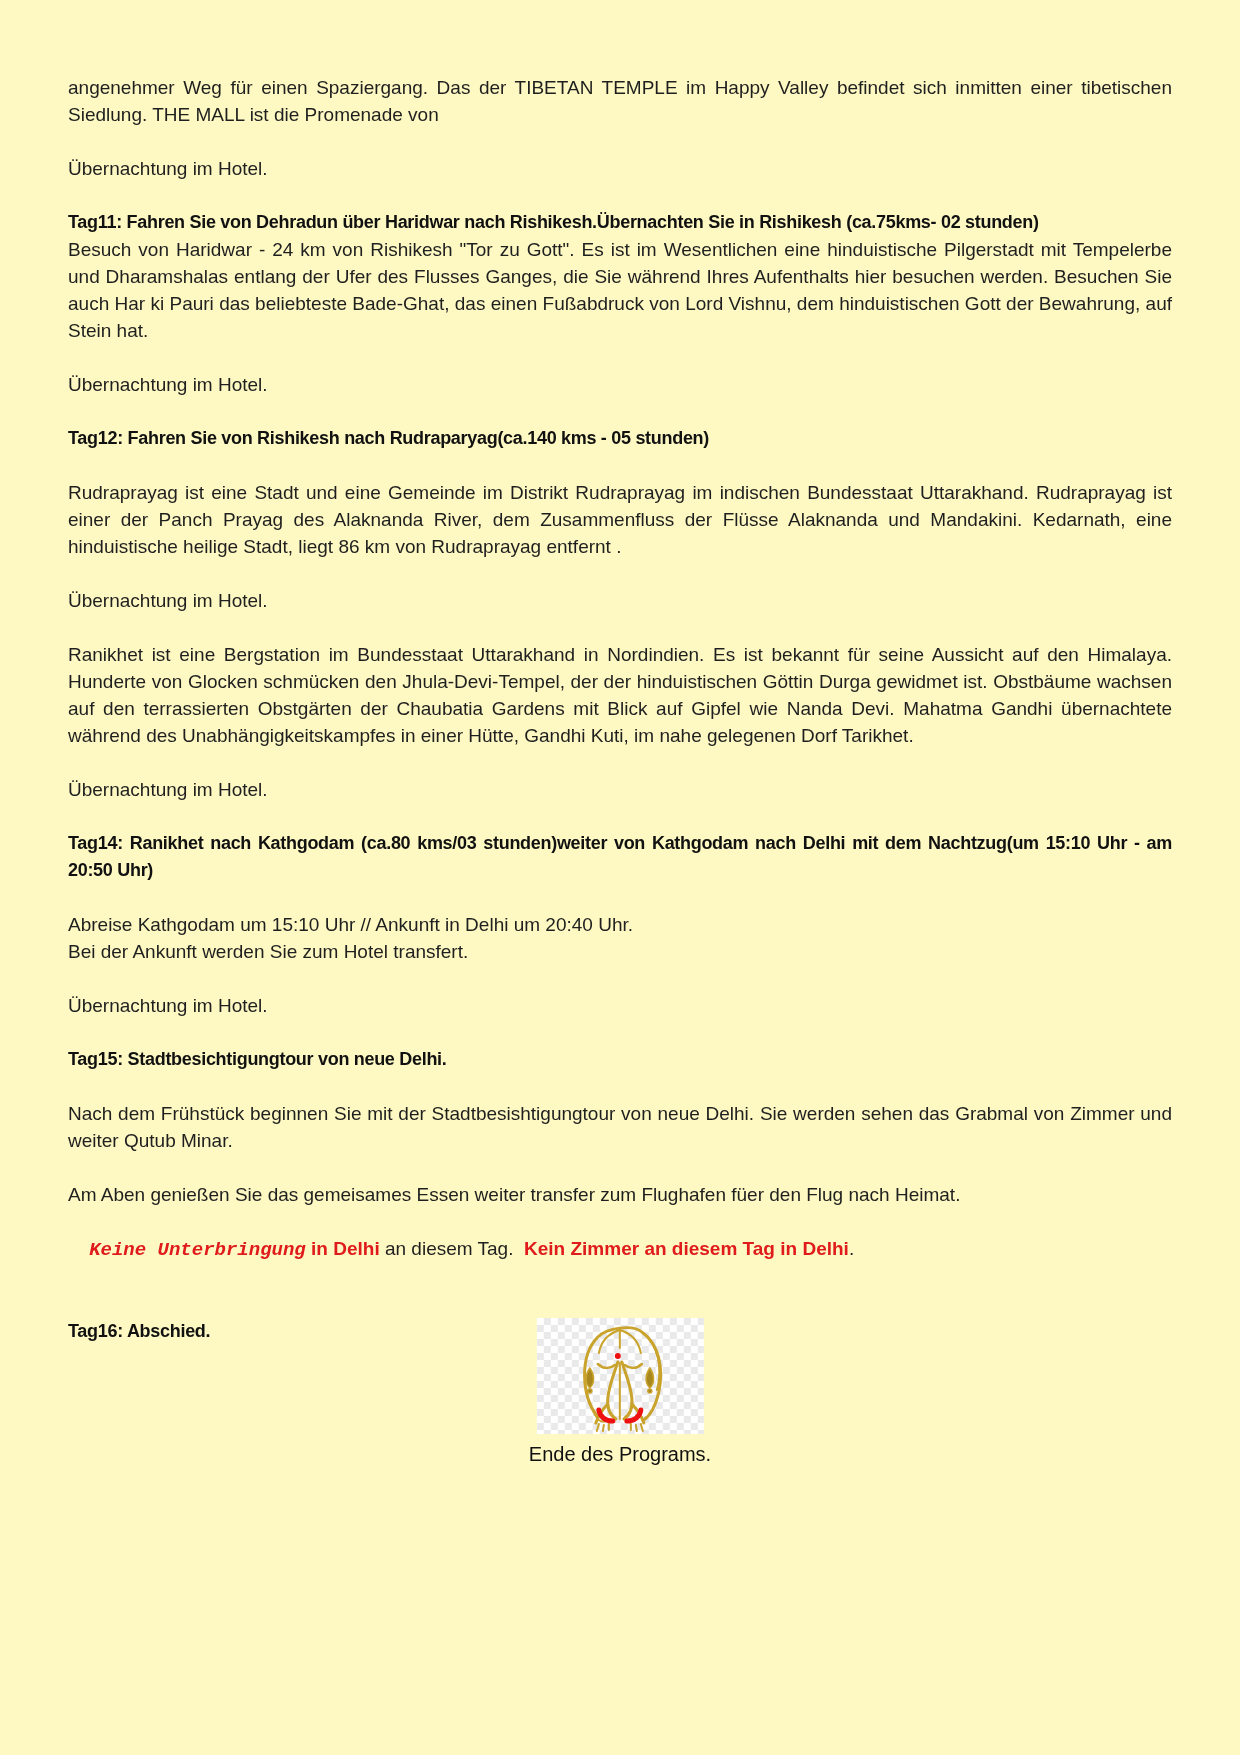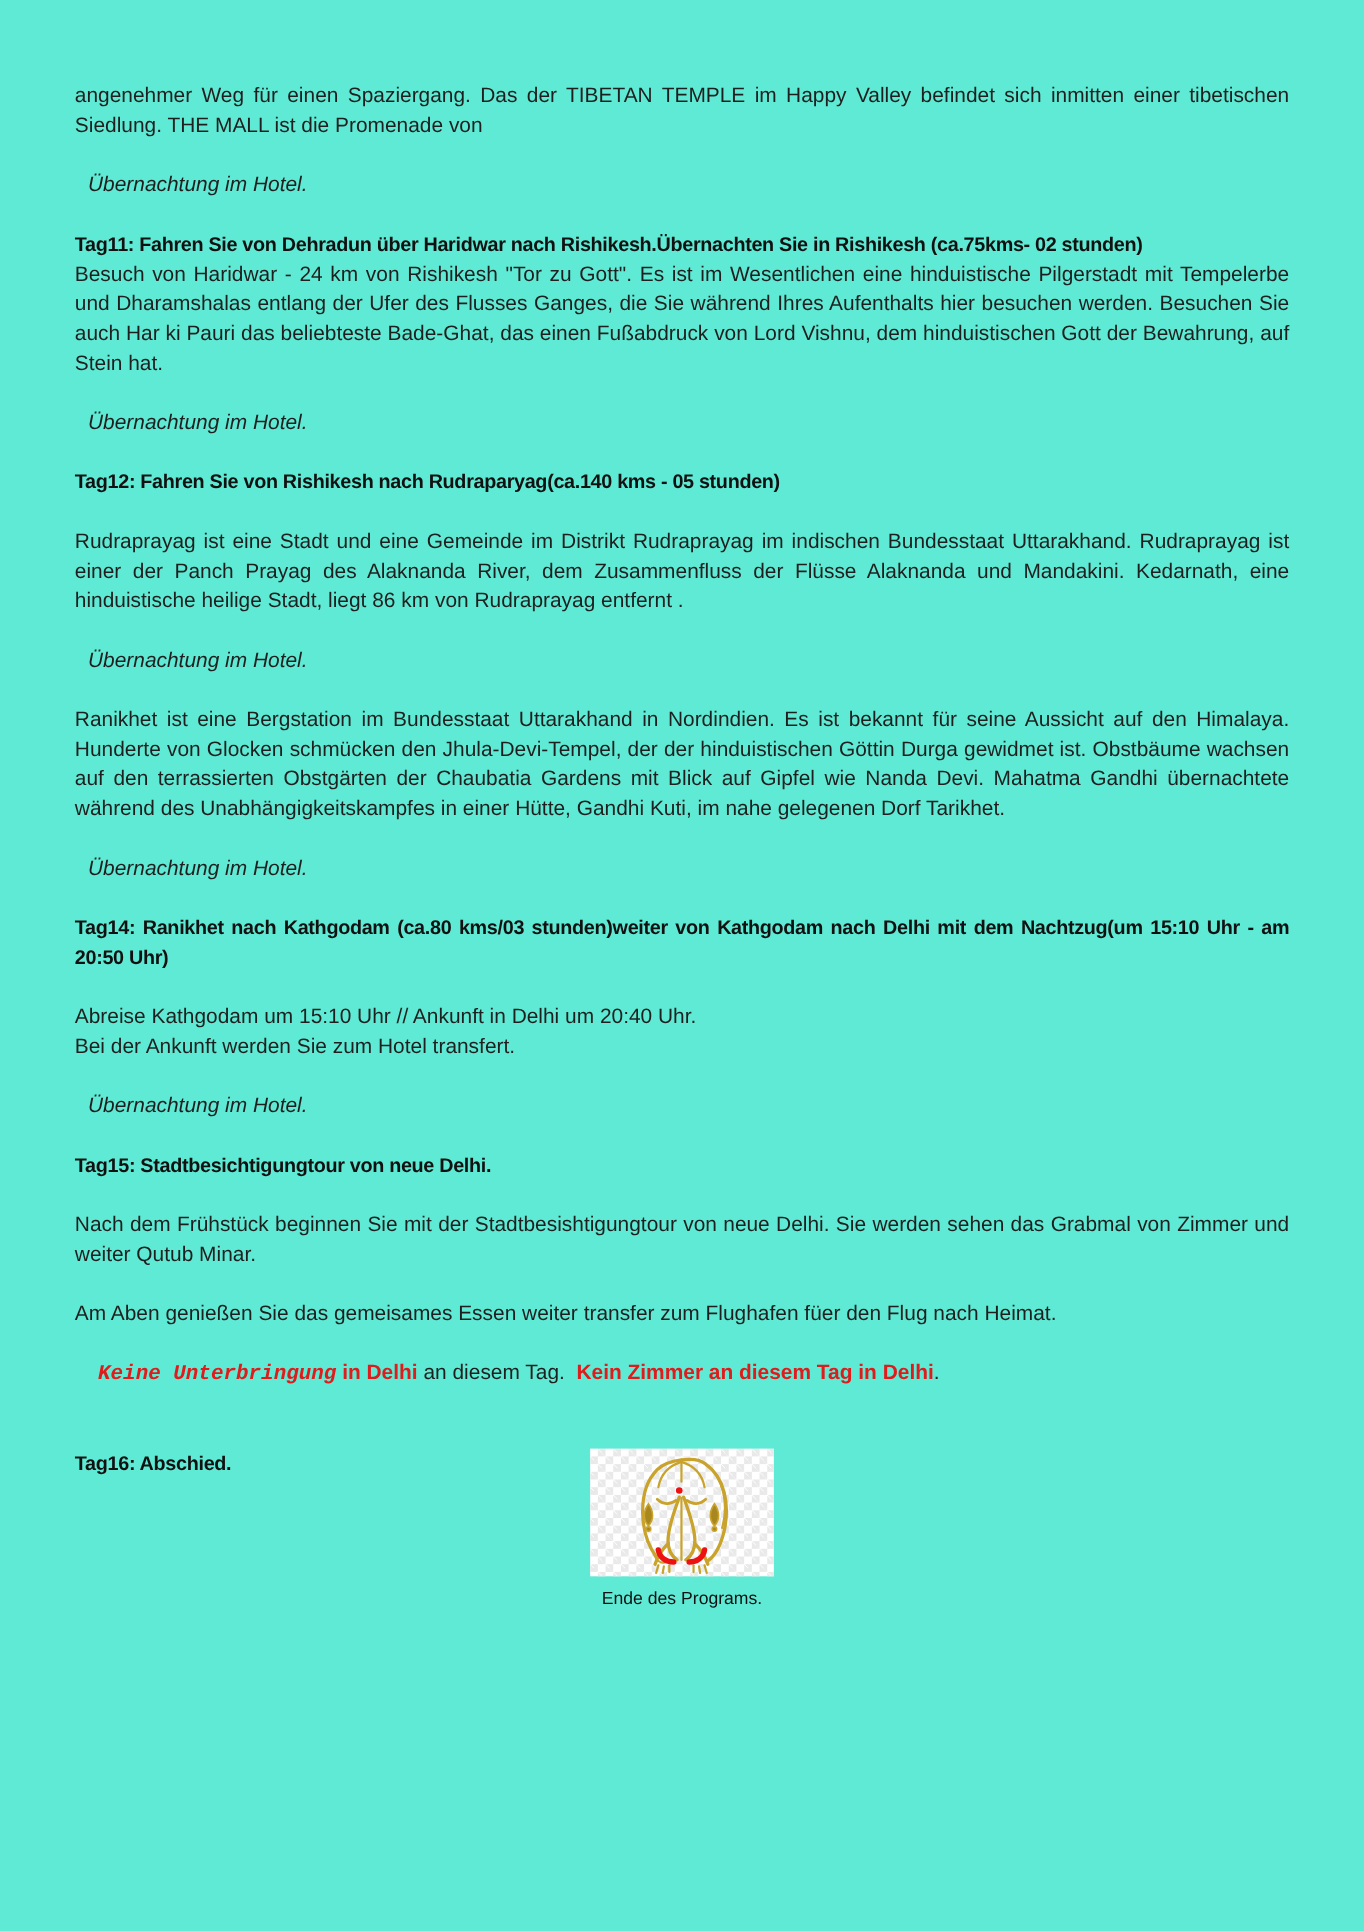--- a/index.html
+++ b/index.html
@@ -1,31 +1,31 @@
 <!DOCTYPE html>
 <html><head>
 <meta charset="utf-8">
 <style>
   html,body{margin:0;padding:0;background:#ffffff;}
   .page{
     position:relative;
     width:1240px;height:1755px;
     box-sizing:border-box;
     padding:74px 68px 0 68px;
-    background:#5eead4;
+    background:#fef9c3;
     font-family:"Liberation Sans", sans-serif;
     font-size:19px;
     line-height:27px;
     color:#1f1f1f;
     overflow:hidden;
   }
   p,h2,figure{margin:0;padding:0;}
   .para{text-align:justify;}
   .pline{white-space:pre-wrap;}
-  .overnight{margin:27px 12px;font-style:italic;}
+  .overnight{margin:27px 0;}
   .day-heading{
     margin:27px 0 0 0;
     font-size:18px;
     font-weight:700;
     letter-spacing:-0.3px;
     line-height:27px;
     text-align:justify;
     color:#111111;
   }
   .gap{margin-top:27px;}
@@ -44,21 +44,21 @@
     background-image:
       linear-gradient(45deg,#e9e9e9 25%,transparent 25%,transparent 75%,#e9e9e9 75%),
       linear-gradient(45deg,#e9e9e9 25%,transparent 25%,transparent 75%,#e9e9e9 75%);
     background-size:14px 14px;
     background-position:0 0,7px 7px;
     display:flex;align-items:center;justify-content:center;
   }
   .img-box svg{display:block;}
   figcaption{
     margin-top:7px;
-    font-size:16px;
+    font-size:20px;
     line-height:27px;
     color:#111111;
     white-space:nowrap;
   }
 </style>
 </head>
 <body>
 
 <div class="page">
 

